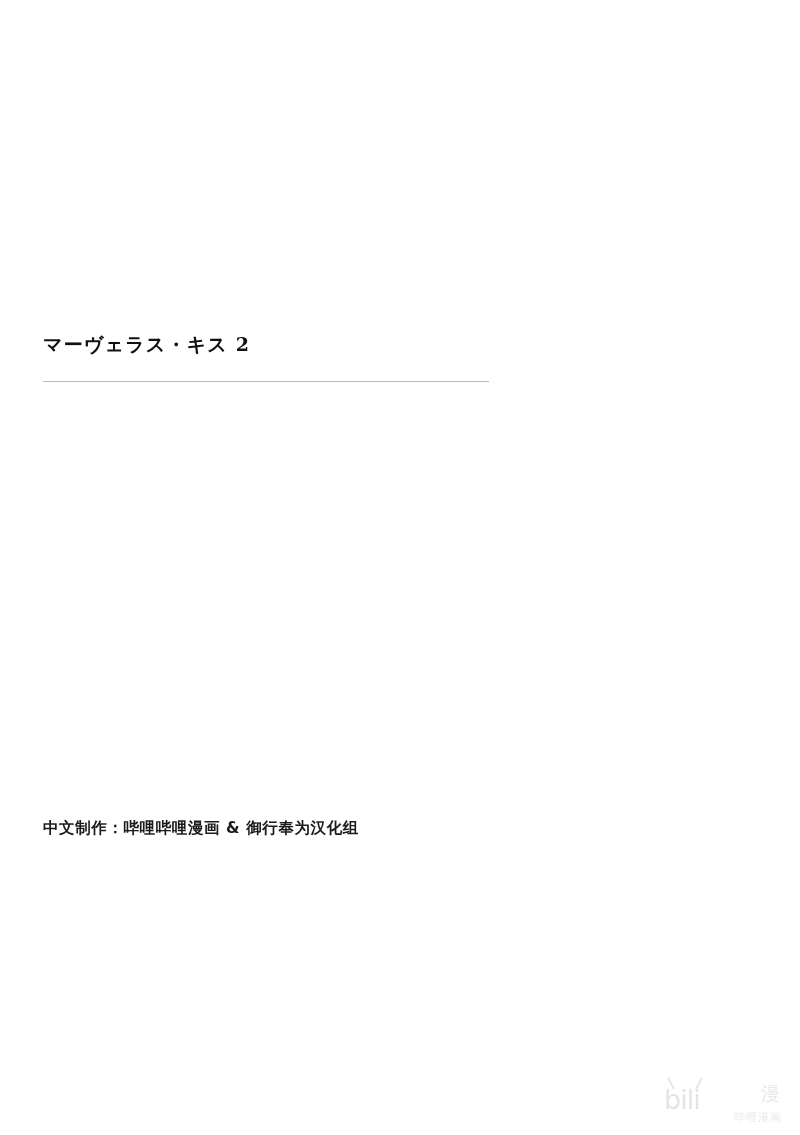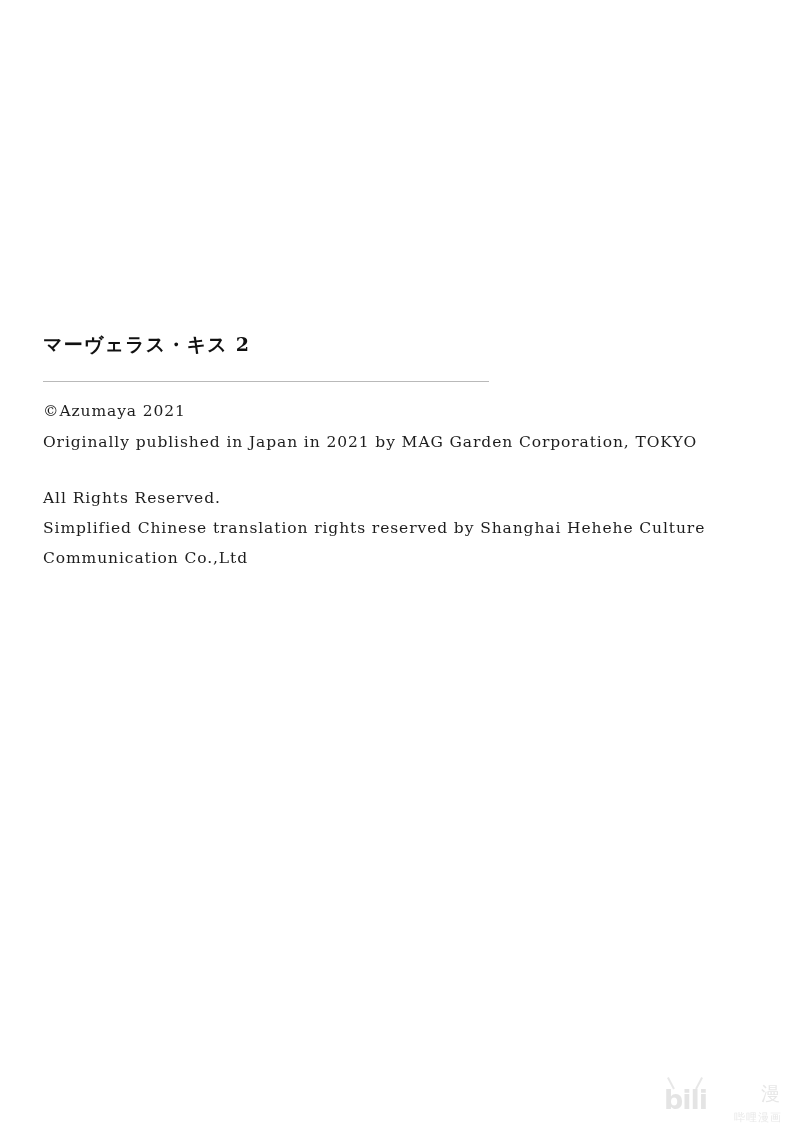--- a/index.html
+++ b/index.html
@@ -85,21 +85,21 @@
     width: 118px;
     height: 56px;
     opacity: 0.38;
   }
   .wm-bili {
     position: absolute;
     left: 0;
     bottom: 14px;
     font-family: "DejaVu Sans", sans-serif;
     font-size: 27px;
-    font-weight: 700;
+    font-weight: 400;
     color: #b9b9b9;
     letter-spacing: -1px;
     line-height: 1;
   }
   .wm-ears {
     position: absolute;
     left: 3px;
     bottom: 38px;
     width: 46px;
     height: 14px;
@@ -137,29 +137,23 @@
 </head>
 <body>
 
 <div class="page">
 
   <div class="colophon">
     <p class="title-ja">マーヴェラス・キス 2</p>
 
     <div class="rule"></div>
 
-    <div class="credits">
-      <p>©Azumaya 2021</p>
-      <p class="line-wide">Originally published in Japan in 2021 by MAG Garden Corporation, TOKYO</p>
-      <div class="block-gap"></div>
-      <p>All Rights Reserved.</p>
-      <p class="line-wide">Simplified Chinese translation rights reserved by Shanghai Hehehe Culture Communication Co.,Ltd</p>
-    </div>
   </div>
 
+  <div class="producer">中文制作：哔哩哔哩漫画 &amp; 御行奉为汉化组</div>
 
   <div class="watermark">
     <div class="wm-ears">
       <span class="l"></span>
       <span class="r"></span>
     </div>
     <div class="wm-bili">bili</div>
     <div class="wm-cn-big">漫</div>
     <div class="wm-cn-small">哔哩漫画</div>
   </div>

